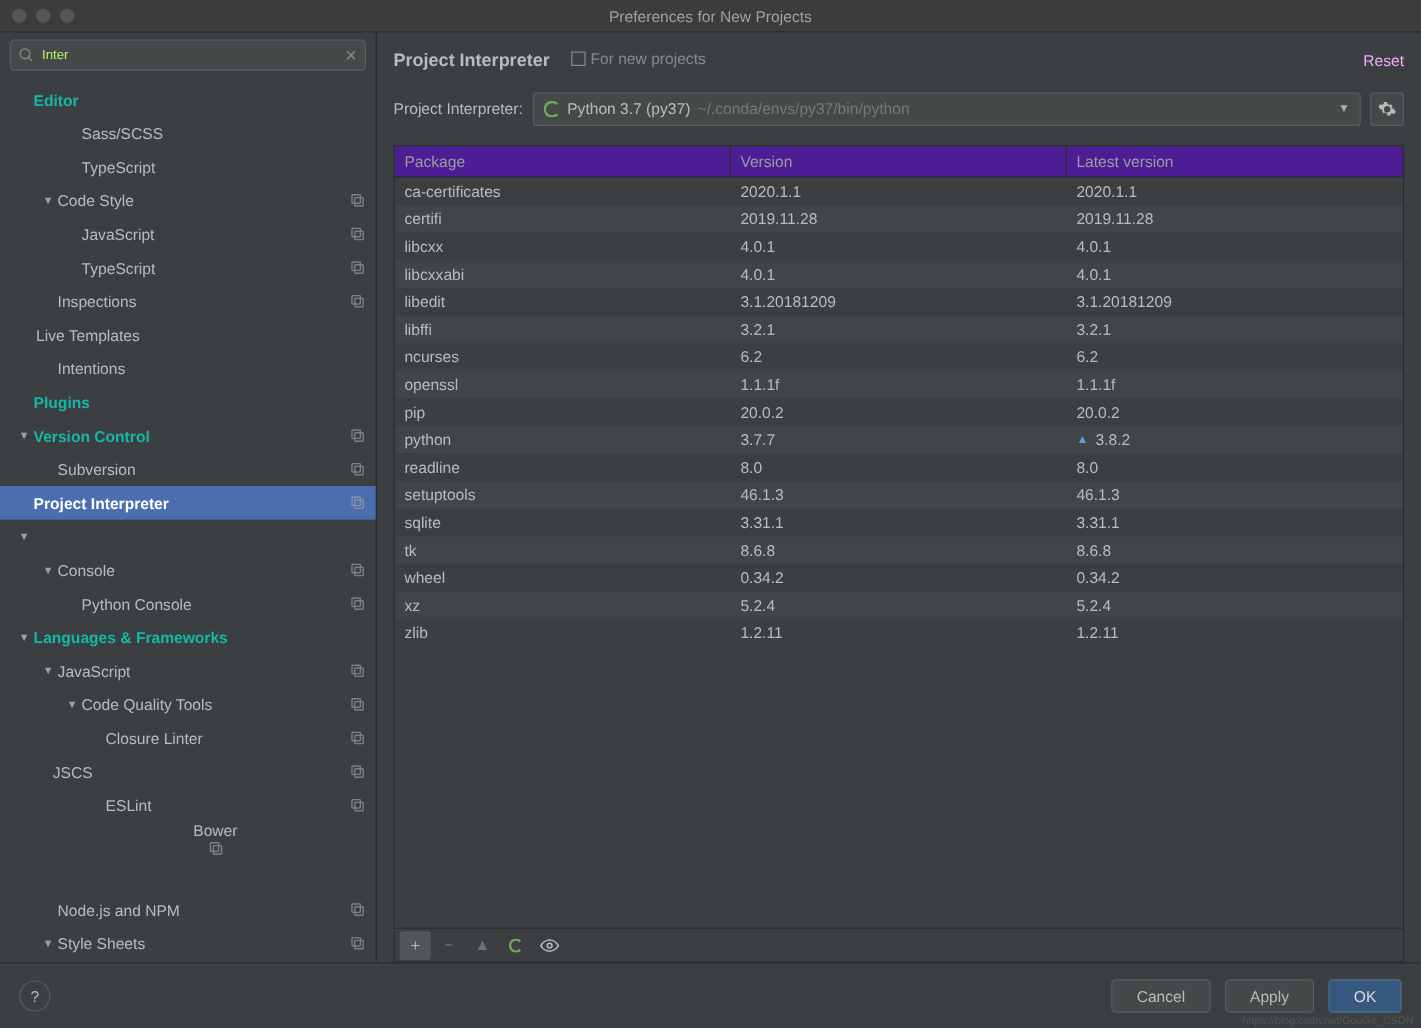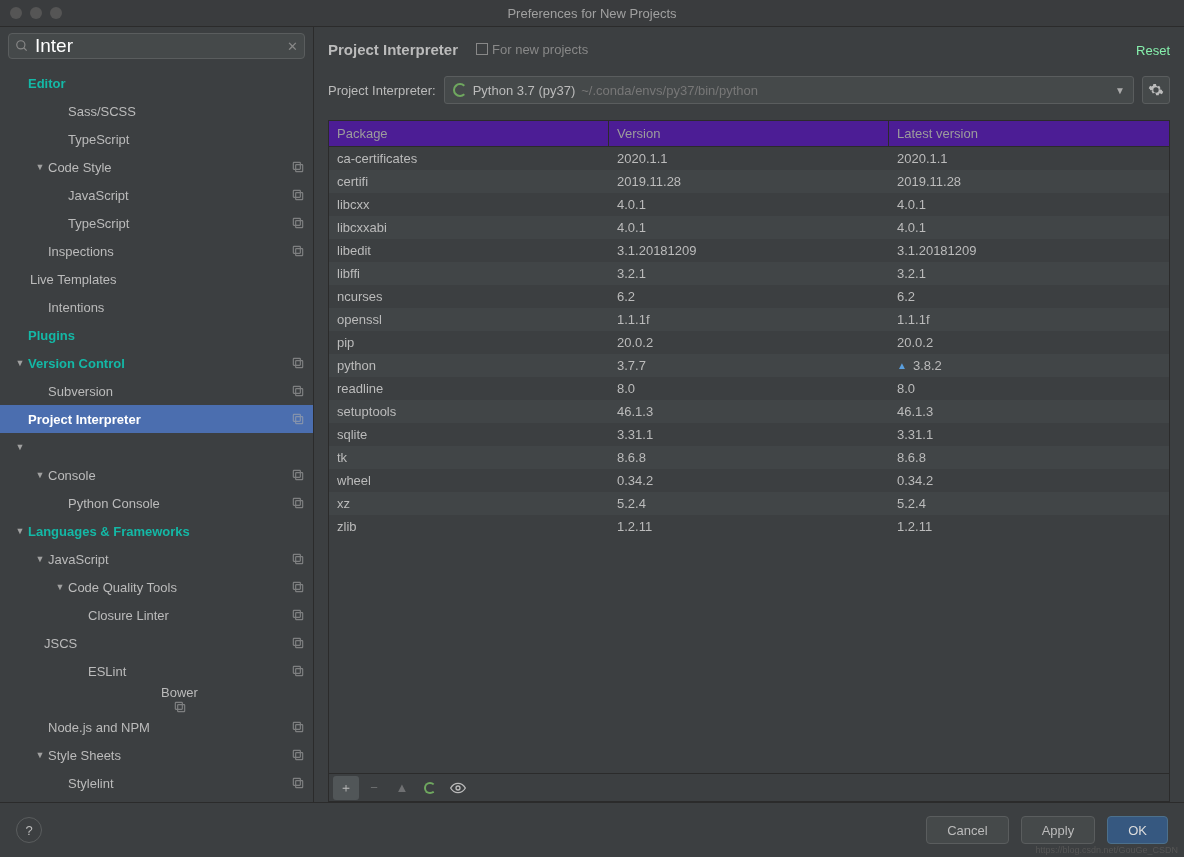--- a/index.html
+++ b/index.html
@@ -56,22 +56,22 @@
     display: flex;
     align-items: center;
     padding: 0 6px;
     gap: 6px;
   }
   .search input {
     flex: 1;
     background: transparent;
     border: none;
     outline: none;
-    color: #ffffff;
-    font-size: 19px;
+    color: #bef264;
+    font-size: 11px;
   }
   .search .clear { color: #888; cursor: pointer; font-size: 13px; }
   .tree {
     flex: 1;
     overflow: auto;
     padding-top: 4px;
   }
   .tree-item {
     height: 28px;
     display: flex;
@@ -106,21 +106,21 @@
   }
   .header-row {
     display: flex;
     align-items: baseline;
     gap: 18px;
     margin-bottom: 18px;
   }
   .header-title { font-size: 15px; font-weight: 700; color: #bbbbbb; }
   .header-sub { color: #888; font-size: 13px; display:flex; align-items:center; gap:4px;}
   .header-sub .box-icon { width:12px; height:12px; border:1px solid #888; display:inline-block; }
-  .reset-link { margin-left: auto; color: #86efac; cursor: pointer; }
+  .reset-link { margin-left: auto; color: #f0abfc; cursor: pointer; }
   .interp-row {
     display: flex;
     align-items: center;
     gap: 8px;
     margin-bottom: 16px;
   }
   .interp-label { color: #bbbbbb; }
   .interp-select {
     flex: 1;
     height: 28px;
@@ -410,21 +410,21 @@
             </svg></span>
         </div>
         <div class="tree-item" style="padding-left: 54px; flex-direction: column;">
           <span class="tri"></span>
           <span class="label">Bower</span>
           <span class="copy-icon"><svg viewBox="0 0 24 24" fill="none" stroke="#aaa" stroke-width="2">
               <rect x="8" y="8" width="12" height="12" rx="1"></rect>
               <rect x="4" y="4" width="12" height="12" rx="1"></rect>
             </svg></span>
         </div>
-        <div class="tree-item" style="padding-left: 34px;">
+        <div class="tree-item" style="padding-left: 34px; margin-top: 31px;">
           <span class="tri"></span>
           <span class="label">Node.js and NPM</span>
           <span class="copy-icon"><svg viewBox="0 0 24 24" fill="none" stroke="#aaa" stroke-width="2">
               <rect x="8" y="8" width="12" height="12" rx="1"></rect>
               <rect x="4" y="4" width="12" height="12" rx="1"></rect>
             </svg></span>
         </div>
         <div class="tree-item" style="padding-left: 34px;">
           <span class="tri">▼</span>
           <span class="label">Style Sheets</span>

